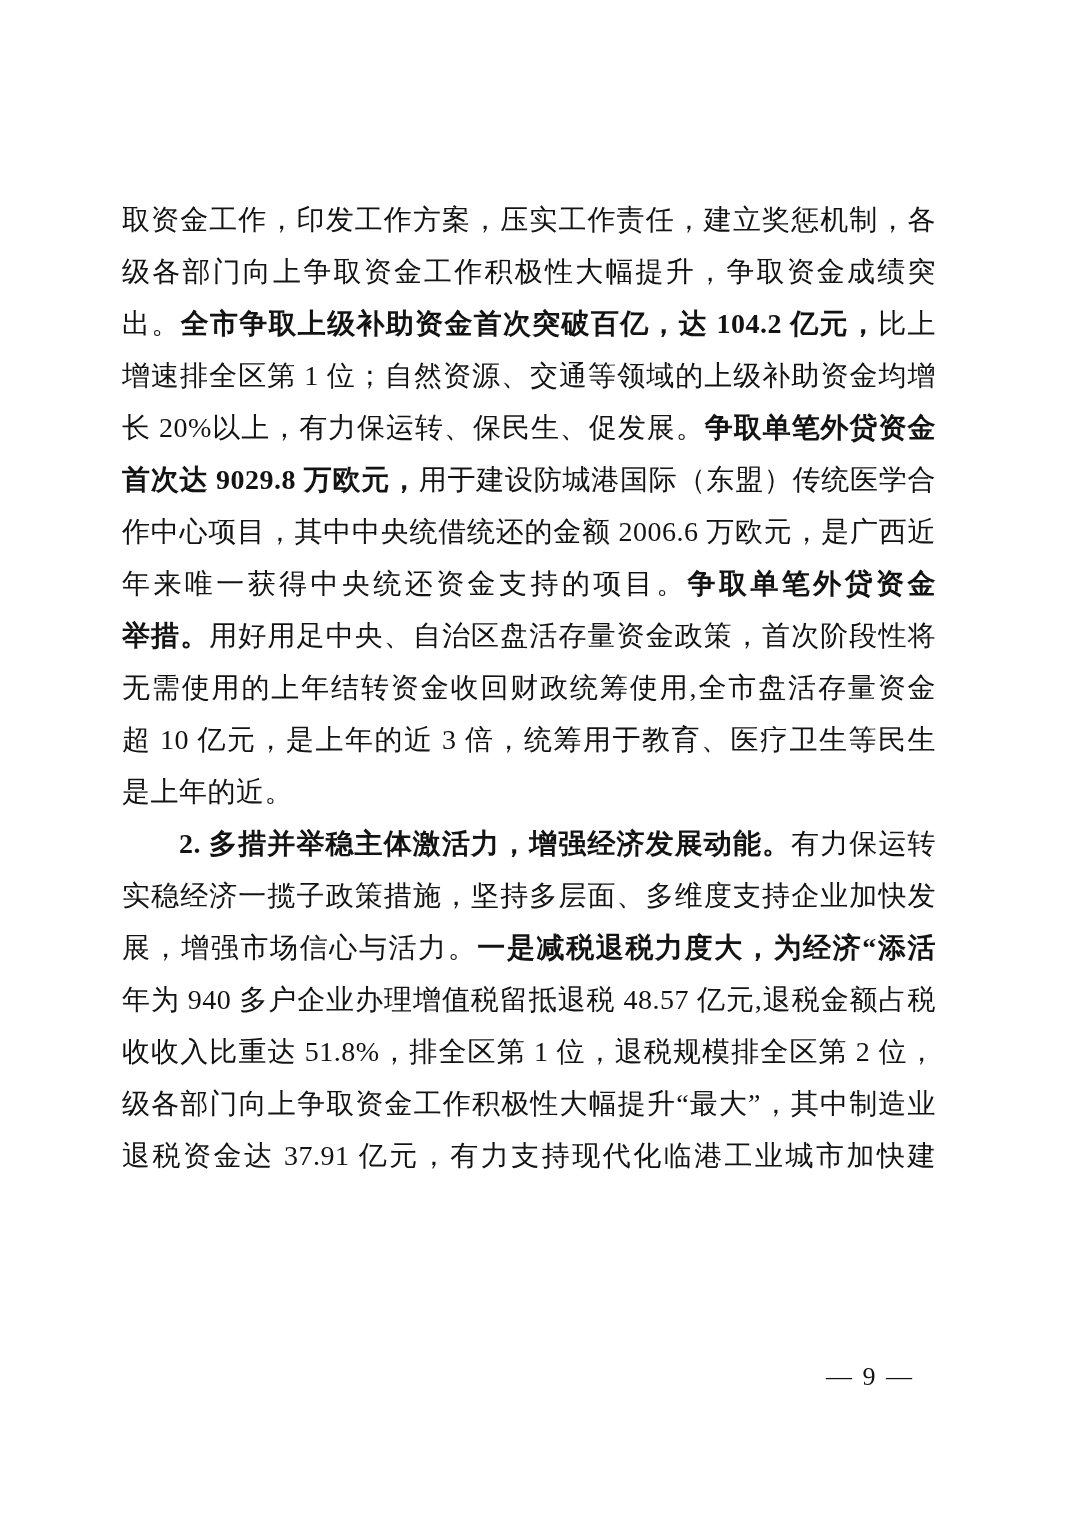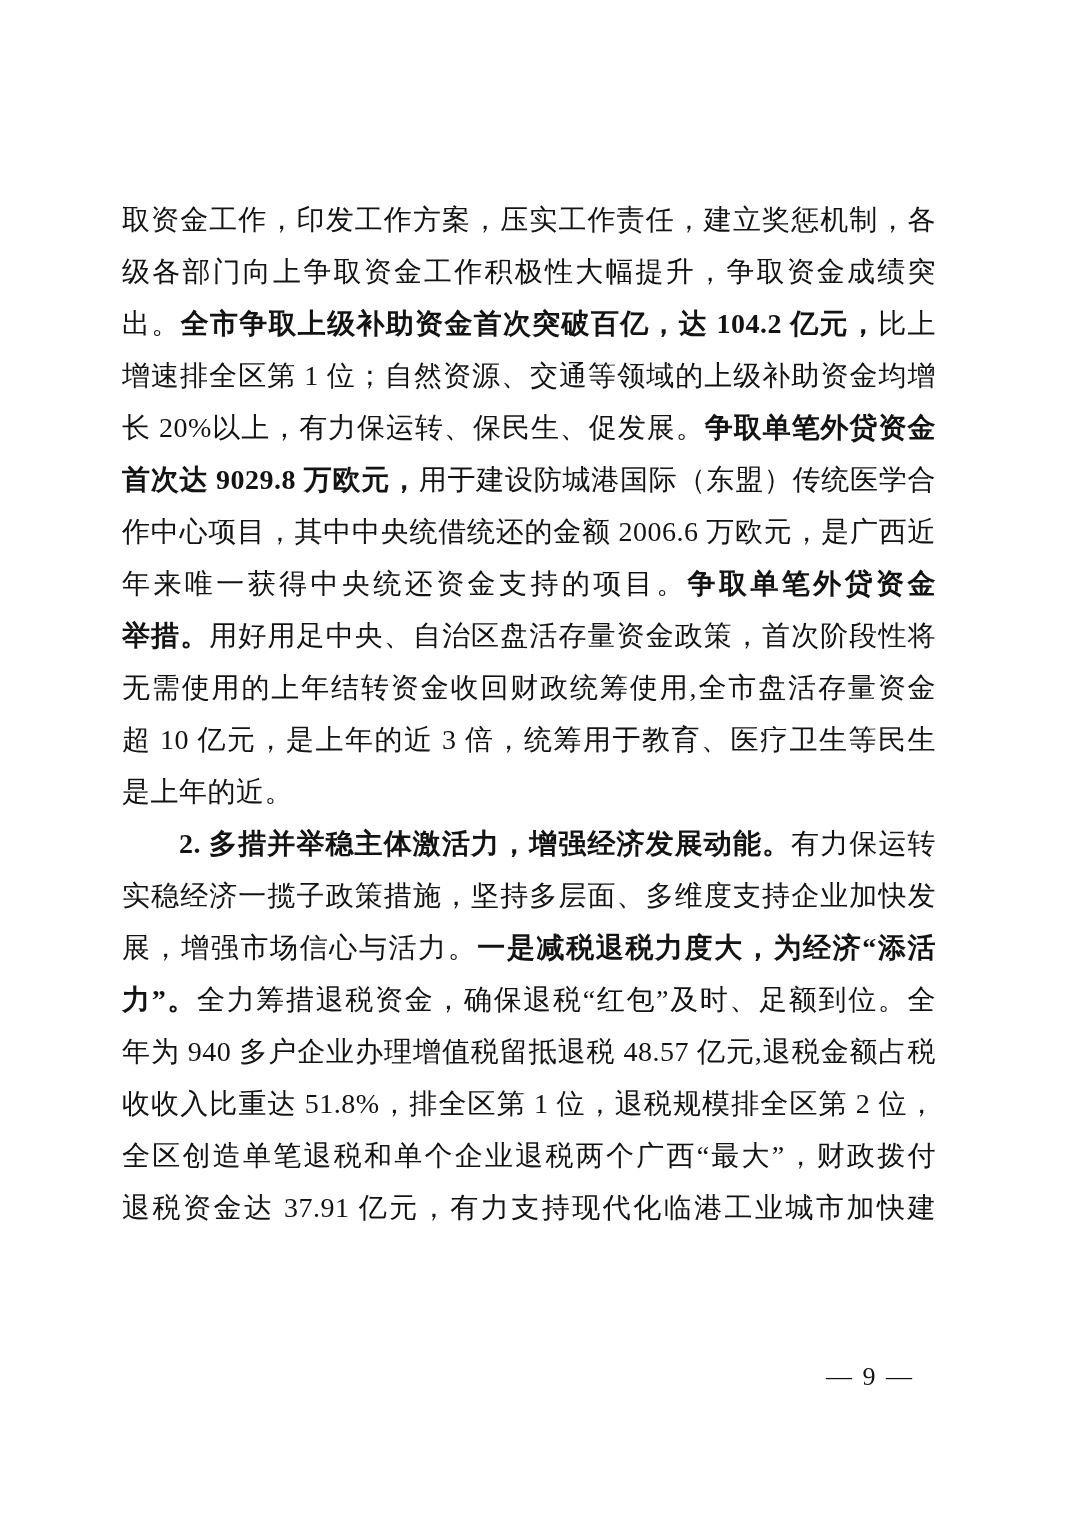--- a/index.html
+++ b/index.html
@@ -66,20 +66,19 @@
       <div class="line"><span class="seg bold">首次达 9029.8 万欧元，</span><span class="seg">用于建设防城港国际（东盟）传统医学合</span></div>
       <div class="line"><span class="seg">作中心项目，其中中央统借统还的金额 2006.6 万欧元，是广西近</span></div>
       <div class="line"><span class="seg">年来唯一获得中央统还资金支持的项目。</span><span class="seg bold">争取单笔外贷资金</span></div>
       <div class="line"><span class="seg bold">举措。</span><span class="seg">用好用足中央、自治区盘活存量资金政策，首次阶段性将</span></div>
       <div class="line"><span class="seg">无需使用的上年结转资金收回财政统筹使用,全市盘活存量资金</span></div>
       <div class="line"><span class="seg">超 10 亿元，是上年的近 3 倍，统筹用于教育、医疗卫生等民生</span></div>
       <div class="line no-fill"><span class="seg">是上年的近。</span></div>
       <div class="line indent"><span class="seg bold">2. 多措并举稳主体激活力，增强经济发展动能。</span><span class="seg">有力保运转</span></div>
       <div class="line"><span class="seg">实稳经济一揽子政策措施，坚持多层面、多维度支持企业加快发</span></div>
       <div class="line"><span class="seg">展，增强市场信心与活力。</span><span class="seg bold">一是减税退税力度大，为经济“添活</span></div>
-      <div class="line"><span class="seg bold">力”。</span><span class="seg">全力筹措退税资金，确保退税“红包”及时、足额到位。全</span></div>
       <div class="line"><span class="seg">年为 940 多户企业办理增值税留抵退税 48.57 亿元,退税金额占税</span></div>
       <div class="line"><span class="seg">收收入比重达 51.8%，排全区第 1 位，退税规模排全区第 2 位，在</span></div>
-      <div class="line"><span class="seg">全区创造单笔退税和单个企业退税两个广西“最大”，财政拨付</span></div>
+      <div class="line"><span class="seg">级各部门向上争取资金工作积极性大幅提升“最大”，其中制造业</span></div>
       <div class="line"><span class="seg">退税资金达 37.91 亿元，有力支持现代化临港工业城市加快建设。</span></div>
     </div>
   <div class="page-number">— 9 —</div>
 </div>
 
 </body></html>

